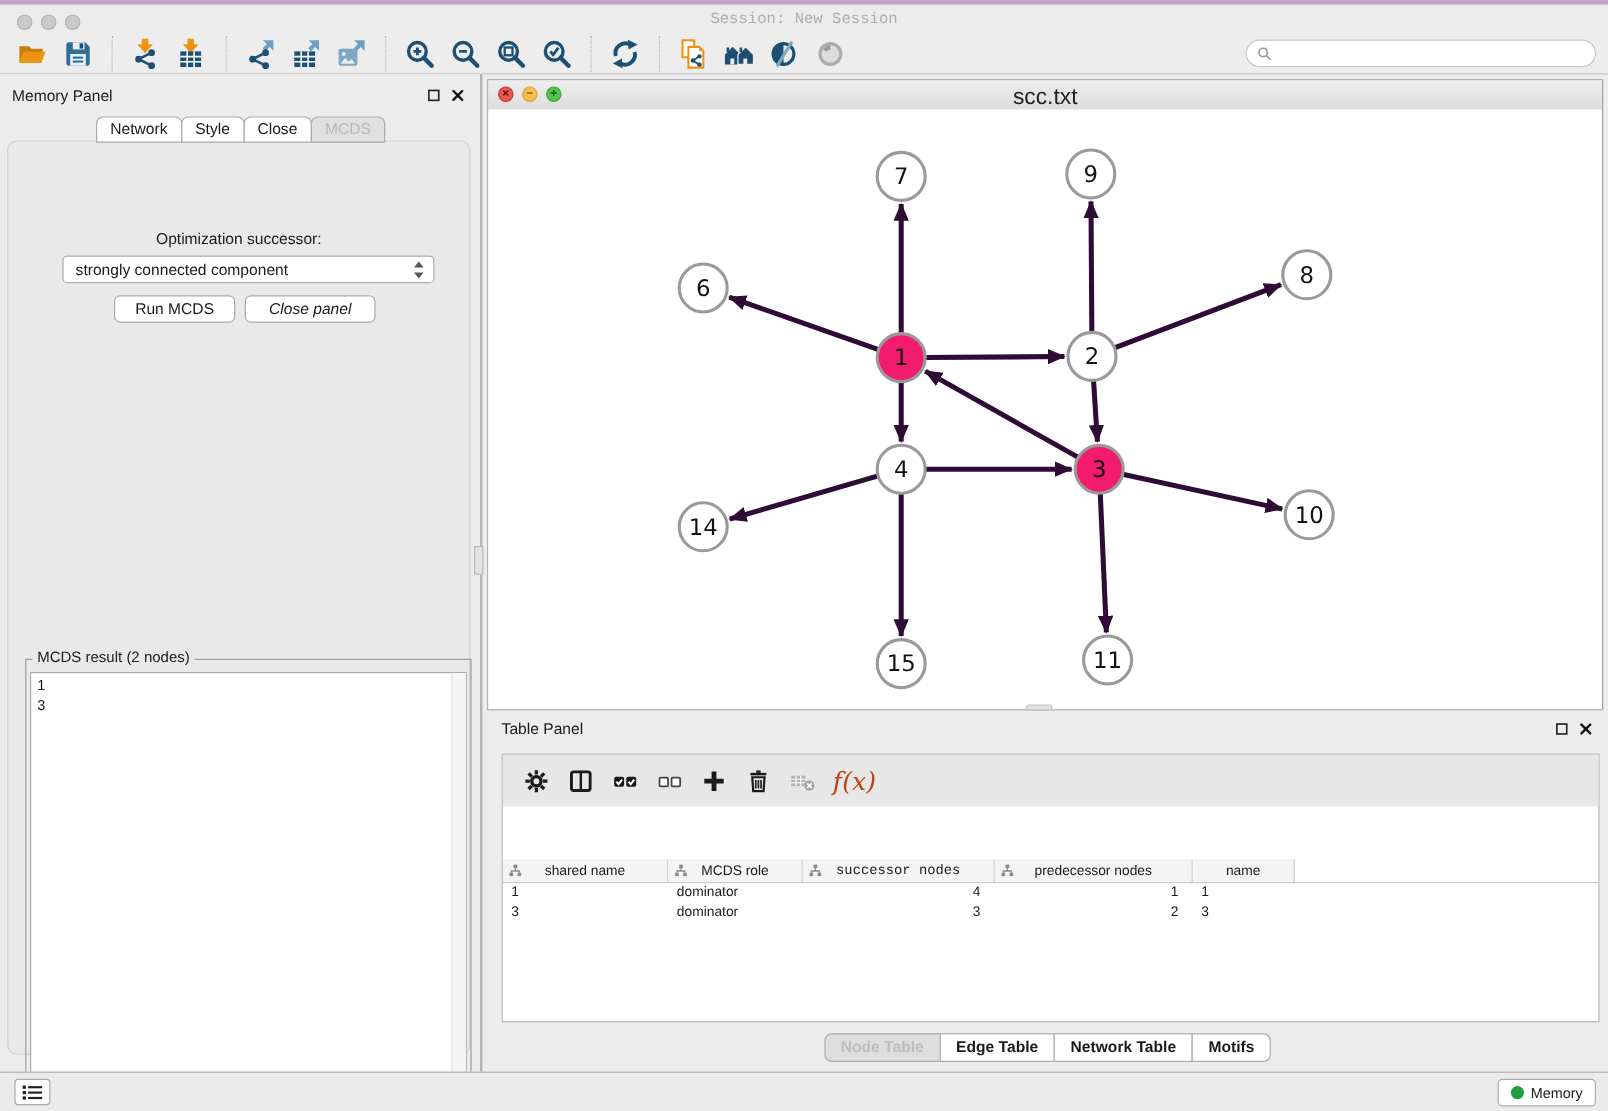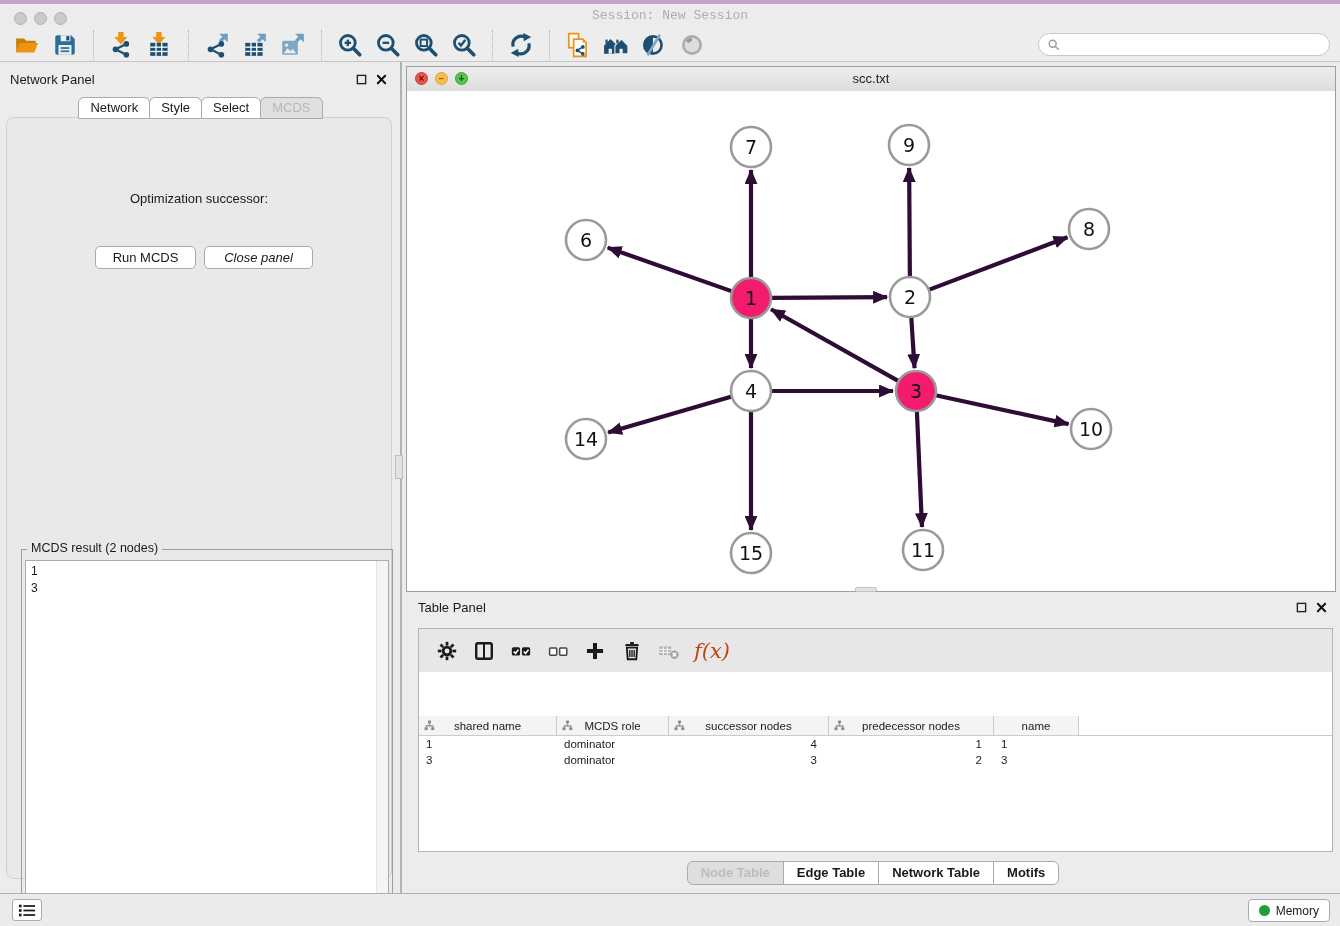--- a/index.html
+++ b/index.html
@@ -47,21 +47,21 @@
   .result-legend{position:absolute;left:5px;top:-9px;background:#E9E9E9;padding:0 4px;font-size:12.5px;}
   .result-text{position:absolute;left:3px;top:10px;right:3px;bottom:5px;background:#FFF;border:1px solid #ABABAB;font-size:12px;line-height:17px;padding:2px 0 0 5px;box-sizing:border-box;}
   .result-scroll{position:absolute;right:0;top:0;bottom:0;width:11px;background:#F5F5F5;border-left:1px solid #E3E3E3;}
   
   .v-split{position:absolute;left:400px;top:62px;width:2px;height:831px;background:#B3B3B3;}
   .v-handle{position:absolute;left:395px;top:455px;width:8px;height:24px;background:#E2E2E2;border:1px solid #BDBDBD;box-sizing:border-box;}
   .h-handle{position:absolute;left:855px;top:587px;width:22px;height:5px;background:#E2E2E2;border:1px solid #C2C2C2;box-sizing:border-box;border-radius:2px;}
   
   .net-window{position:absolute;left:406px;top:66px;width:930px;height:526px;border:1px solid #9E9E9E;background:#FFF;box-sizing:border-box;}
   .net-titlebar{position:absolute;left:0;top:0;right:0;height:24px;background:linear-gradient(#EEEEEE,#DDDDDD);border-bottom:1px solid #B2B2B2;}
-  .net-titlebar .title{position:absolute;left:0;right:0;top:4px;text-align:center;font-size:13px;color:#222;}
+  .net-titlebar .title{position:absolute;left:0;right:0;top:4px;text-align:center;font-size:19px;color:#222;}
   .nt-dot{position:absolute;top:5px;width:13px;height:13px;border-radius:50%;box-sizing:border-box;font-size:10px;line-height:12px;text-align:center;font-weight:bold;}
   .net-canvas{position:absolute;left:0;top:24px;right:0;bottom:0;background:#FFF;}
   .net-canvas svg{width:100%;height:100%;display:block;}
   
   .table-panel{position:absolute;left:405px;top:595px;width:935px;height:293px;background:#ECECEC;}
   .tp-head{position:absolute;left:13px;top:5px;right:12px;height:16px;}
   .tp-head .panel-head-title{position:absolute;left:0;top:0;}
   .tp-head .mini-btn.float{position:absolute;right:20px;top:1px;}
   .tp-head .mini-btn.close{position:absolute;right:0;top:1px;}
   .tp-container{position:absolute;left:13px;top:33px;width:915px;height:224px;background:#FFF;border:1px solid #B5B5B5;box-sizing:border-box;}
@@ -262,35 +262,42 @@
     <svg viewBox="0 0 16 16">
         <circle cx="6.5" cy="6.5" r="4" fill="none" stroke="#9B9B9B" stroke-width="1.6"></circle>
         <line x1="9.6" y1="9.6" x2="13.5" y2="13.5" stroke="#9B9B9B" stroke-width="1.6"></line>
       </svg>
     <input type="text" placeholder="" style="">
   </div>
 </div>
 
 <div class="control-panel">
   <div class="cp-head">
-    <span class="panel-head-title">Network Panel</span>
+    <span class="panel-head-title">Memory Panel</span>
     <span class="mini-btn float">
         <svg viewBox="0 0 12 12">
           <rect x="1.5" y="1.5" width="9" height="9" fill="none" stroke="#222" stroke-width="1.5"></rect>
         </svg>
       </span>
     <span class="mini-btn close">
         <svg viewBox="0 0 12 12">
           <path d="M2 2 L10 10 M10 2 L2 10" stroke="#111" stroke-width="2.2" stroke-linecap="round"></path>
         </svg>
       </span>
   </div>
-  <div class="cy-tabs" id="cp-tabs"><div class="cy-tab">Network</div><div class="cy-tab">Style</div><div class="cy-tab">Select</div><div class="cy-tab active">MCDS</div></div>
+  <div class="cy-tabs" id="cp-tabs"><div class="cy-tab">Network</div><div class="cy-tab">Style</div><div class="cy-tab">Close</div><div class="cy-tab active">MCDS</div></div>
   <div class="cp-body">
     <div class="opt-label">Optimization successor:</div>
+    <div class="opt-select">
+      <span>strongly connected component</span>
+      <span class="stepper">
+          <span class="up"></span>
+          <span class="down"></span>
+        </span>
+    </div>
     <div class="btn run">Run MCDS</div>
     <div class="btn closep">Close panel</div>
     <div class="result-fieldset">
       <span class="result-legend">MCDS result (2 nodes)</span>
       <div class="result-text" id="result-text">
 
       <div>1</div>
           <div>3</div>
           <div class="result-scroll"></div>
         </div>
@@ -477,21 +484,21 @@
           </div>
           <div class="tp-hcell" style="width: 112px;">
             <svg class="tree" viewBox="0 0 10 10" width="11" height="11">
               <rect x="3.6" y="0.5" width="2.8" height="2.6" fill="#8A8A8A"></rect>
               <rect x="0.5" y="6.6" width="2.8" height="2.6" fill="#8A8A8A"></rect>
               <rect x="6.6" y="6.6" width="2.8" height="2.6" fill="#8A8A8A"></rect>
               <path d="M5 3.1 V5.3 M2 6.6 V5.3 h6 v1.3" stroke="#8A8A8A" stroke-width="1" fill="none"></path>
             </svg>
             <span>MCDS role</span>
           </div>
-          <div class="tp-hcell" style="width: 160px;">
+          <div class="tp-hcell" style="width: 160px; font-family: Liberation Mono, monospace;">
             <svg class="tree" viewBox="0 0 10 10" width="11" height="11">
               <rect x="3.6" y="0.5" width="2.8" height="2.6" fill="#8A8A8A"></rect>
               <rect x="0.5" y="6.6" width="2.8" height="2.6" fill="#8A8A8A"></rect>
               <rect x="6.6" y="6.6" width="2.8" height="2.6" fill="#8A8A8A"></rect>
               <path d="M5 3.1 V5.3 M2 6.6 V5.3 h6 v1.3" stroke="#8A8A8A" stroke-width="1" fill="none"></path>
             </svg>
             <span>successor nodes</span>
           </div>
           <div class="tp-hcell" style="width: 165px;">
             <svg class="tree" viewBox="0 0 10 10" width="11" height="11">

